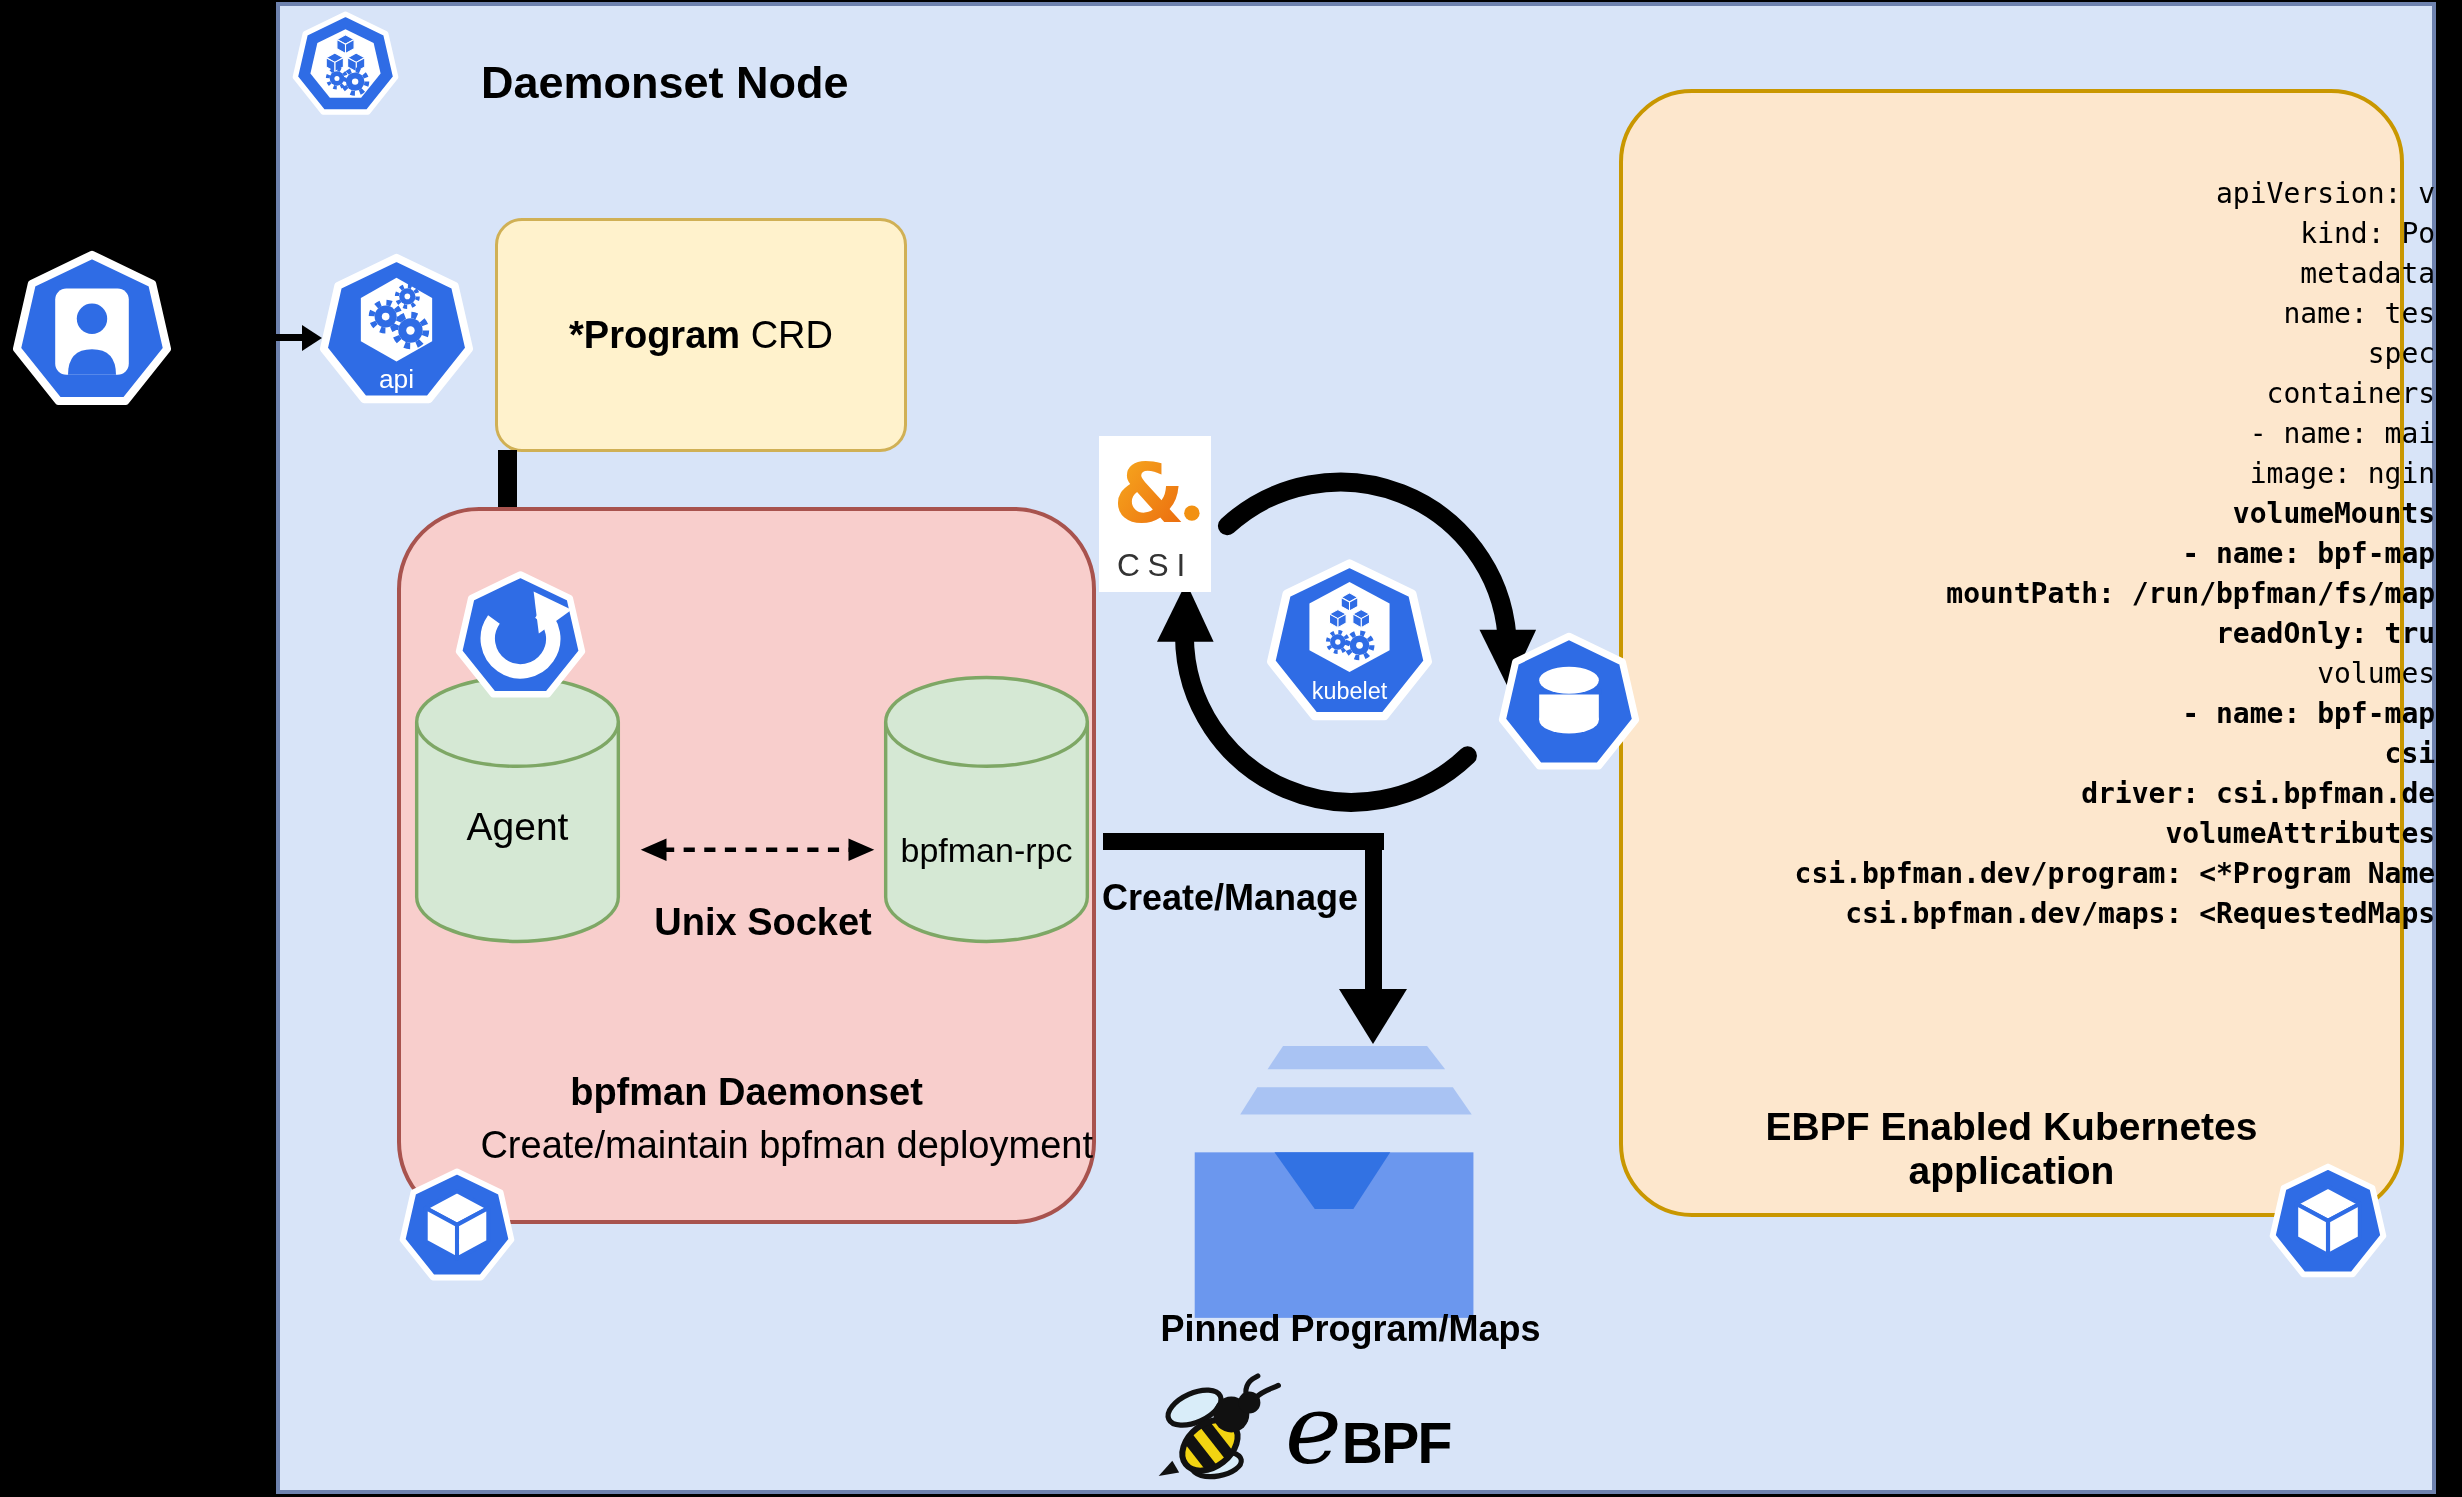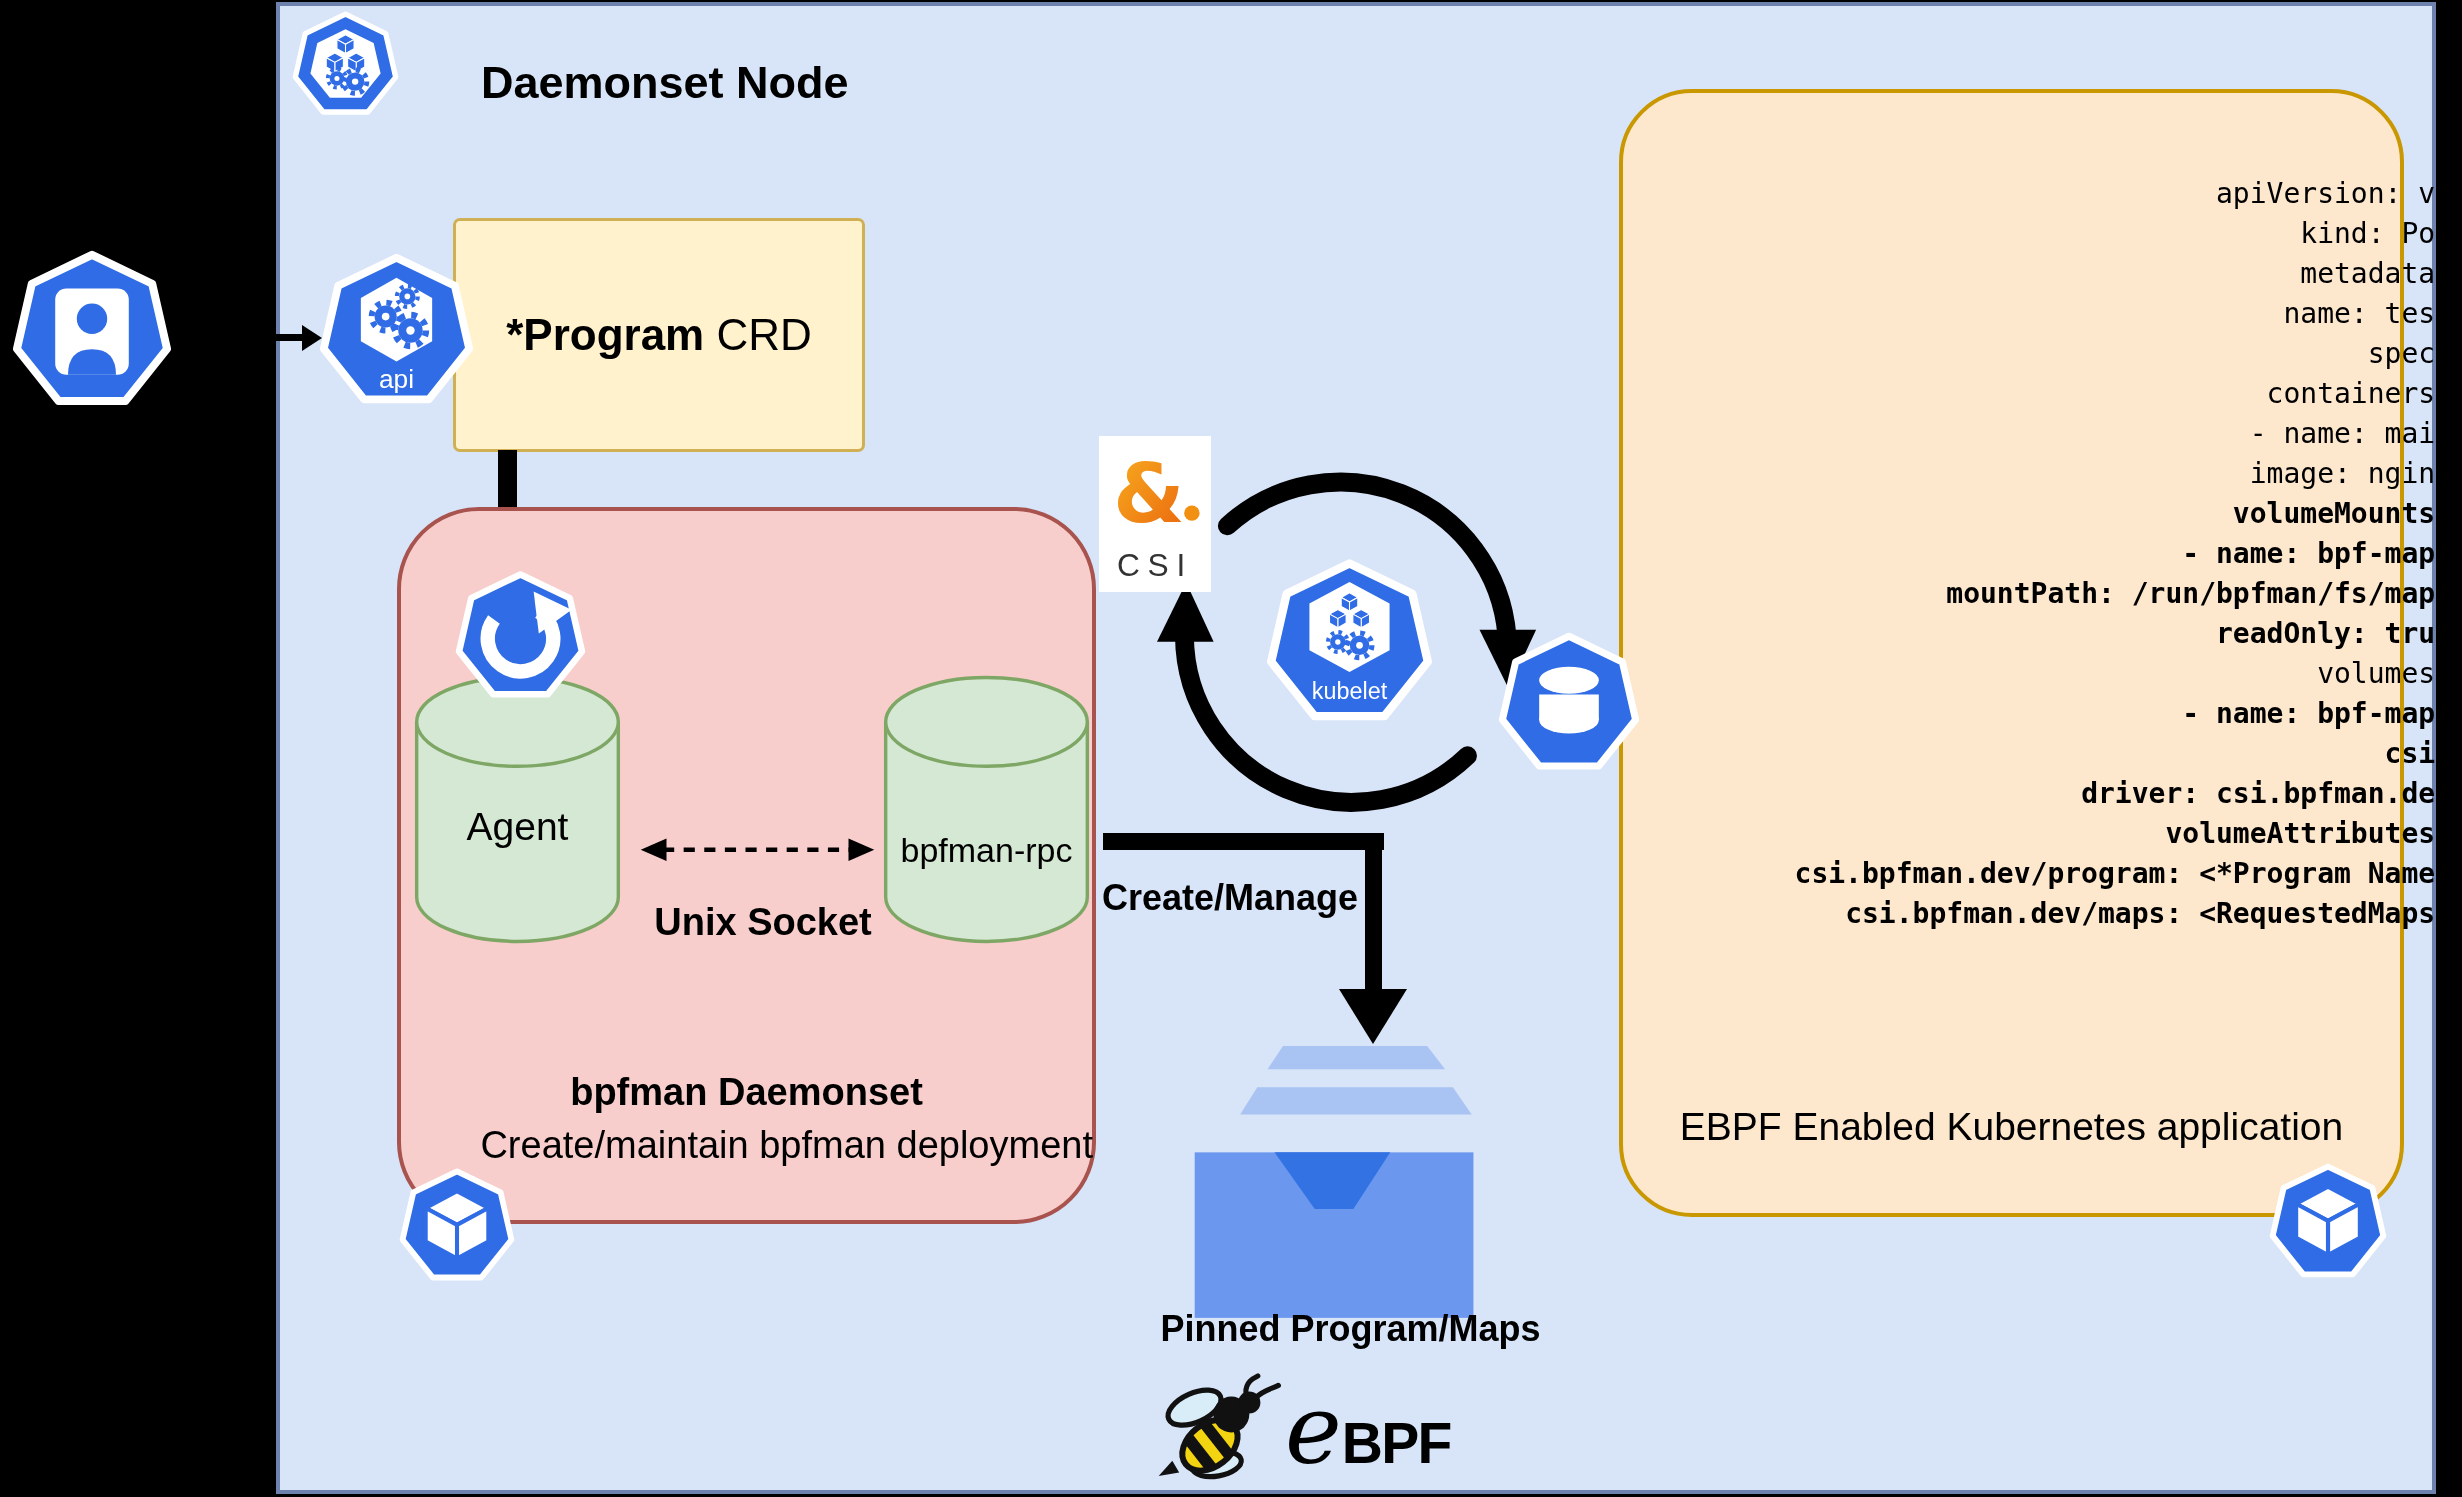--- a/index.html
+++ b/index.html
@@ -13,23 +13,23 @@
     background:var(--panel-bg,#d8e4f8);border:4.3px solid var(--panel-border,#6e82ae);}
   
   .node-logo{left:292px;top:11px;width:107px;height:107px;}
   .page-title{left:481px;top:57px;font-size:45px;font-weight:bold;letter-spacing:0px;white-space:nowrap;}
   
   .user-icon{left:12px;top:250px;width:160px;height:160px;}
   .user-arrow-line{left:256px;top:334px;width:50px;height:6.9px;background:#000;}
   .user-arrow-head{left:302px;top:325px;width:0;height:0;border-top:13px solid transparent;border-bottom:13px solid transparent;border-left:20.6px solid #000;}
   .api-icon{left:319px;top:251px;width:155px;height:159px;z-index:5;}
   
-  .crd-box{left:453px;top:218px;width:412px;height:234px;box-sizing:border-box;border-radius:7px;
+  .crd-box{left:495px;top:218px;width:412px;height:234px;box-sizing:border-box;border-radius:27px;
     background:var(--yellow-fill,#fff2cc);border:3.4px solid var(--yellow-border,#d0b055);
-    display:flex;align-items:center;justify-content:center;font-size:44px;}
+    display:flex;align-items:center;justify-content:center;font-size:38px;}
   .crd-box b{font-weight:bold;}
   .arrow-down-shaft{left:498px;top:450px;width:19px;height:69px;background:#000;}
   .arrow-down-head{left:471px;top:517px;width:0;height:0;border-left:36px solid transparent;border-right:36px solid transparent;border-top:46px solid #000;}
   
   .red-box{left:397px;top:507px;width:699px;height:717px;box-sizing:border-box;border-radius:82px;
     background:var(--red-fill,#f8cecc);border:4.3px solid var(--red-border,#a8534e);}
   .deploy-icon{left:455px;top:568px;width:131px;height:136px;z-index:6;}
   .cyl{width:207px;height:270px;z-index:5;}
   .cyl-agent{left:414px;top:674px;}
   .cyl-rpc{left:883px;top:674px;}
@@ -57,21 +57,21 @@
   .bee{left:1150px;top:1370px;width:137px;height:124px;z-index:9;}
   .ebpf-text{left:1285px;top:1370px;height:120px;display:flex;align-items:baseline;white-space:nowrap;z-index:9;}
   .ebpf-text .e{font-family:"DejaVu Serif",serif;font-style:italic;font-size:96px;line-height:120px;}
   .ebpf-text .bpf{font-family:"Liberation Sans",sans-serif;font-weight:bold;font-size:57px;line-height:120px;letter-spacing:-1.7px;}
   
   .app-box{left:1619px;top:89px;width:785px;height:1128px;box-sizing:border-box;border-radius:73px;
     background:var(--orange-fill,#fde7cd);border:4.3px solid var(--orange-border,#c99700);}
   .yaml{left:1611px;top:174px;width:841px;font-family:"DejaVu Sans Mono",monospace;
     font-size:28px;line-height:40px;white-space:pre;z-index:3;text-align:right;}
   .yaml .yb{font-weight:bold;}
-  .app-caption{left:1668px;top:1105px;width:687px;text-align:center;font-size:39px;font-weight:normal;}
+  .app-caption{left:1668px;top:1105px;width:687px;text-align:center;font-size:39px;font-weight:bold;}
   .pod-right{left:2269px;top:1163px;width:118px;height:118px;z-index:8;}
   svg{display:block;}
   .nowrap{white-space:nowrap;}
 </style>
 </head>
 <body>
 
 <svg width="0" height="0" style="position:absolute">
   <defs>
     <polygon id="hepta" points="50,3 87.6,21.1 96.9,61.8 70.9,94.4 29.1,94.4 3.1,61.8 12.4,21.1"></polygon>

